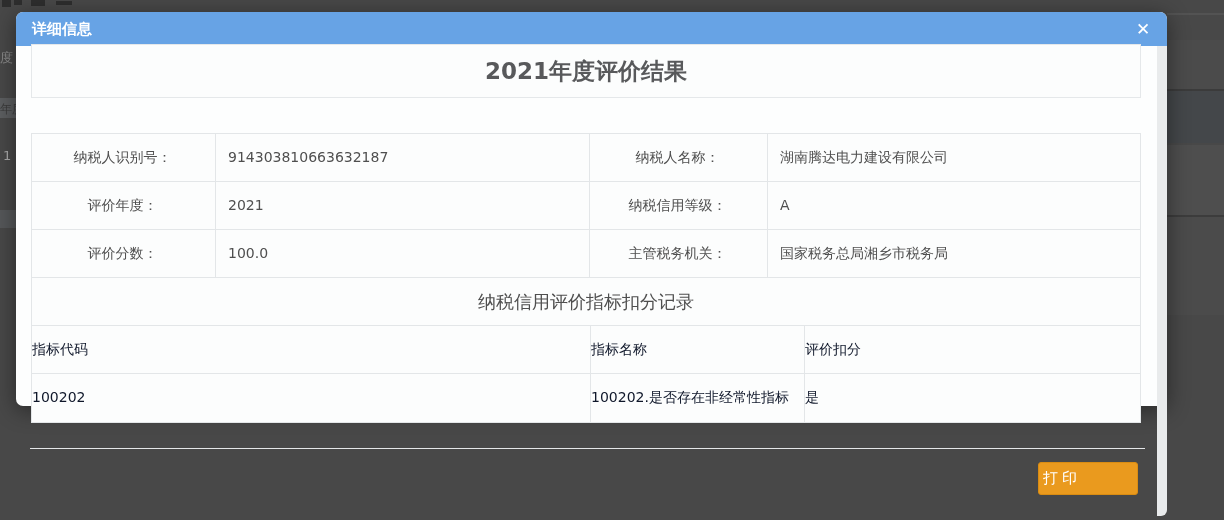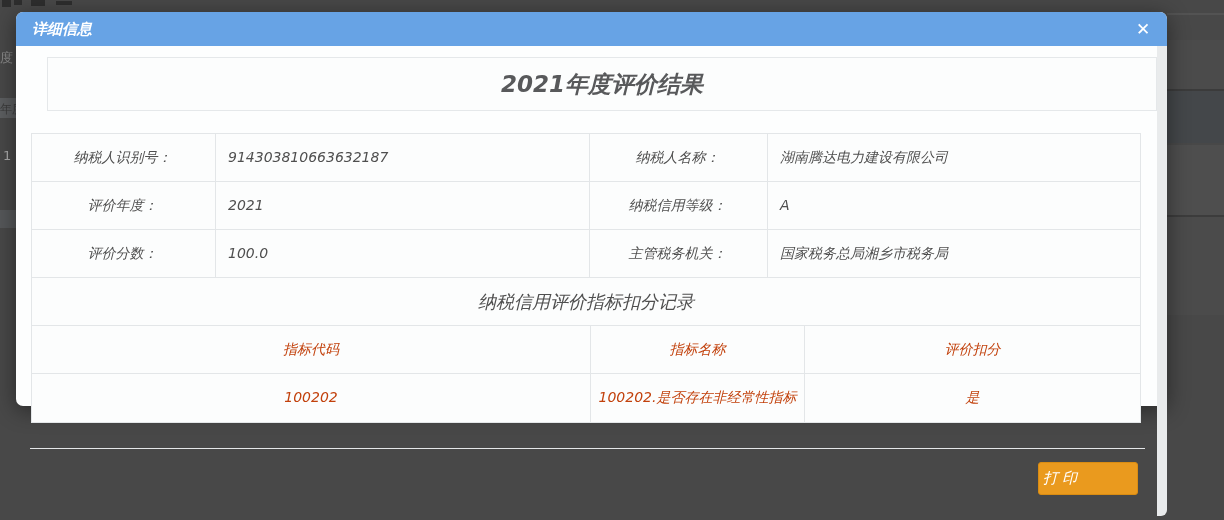--- a/index.html
+++ b/index.html
@@ -10,51 +10,51 @@
   
   .bg-frag-rect { position:absolute; background:#2e2e2e; }
   .left-strip { position:absolute; left:0; top:0; width:16px; height:520px; overflow:hidden; }
   .left-band { position:absolute; left:0; width:16px; }
   .left-txt { position:absolute; left:0; white-space:nowrap; }
   .right-strip { position:absolute; left:1167px; top:0; width:57px; height:520px; overflow:hidden; }
   .right-band { position:absolute; left:0; width:57px; }
 
   
   .modal { position:absolute; left:16px; top:12px; width:1151px; height:394px;
-           background:#fdfefe; border-radius:7px; box-shadow:0 4px 22px rgba(0,0,0,.45);font-style:italic; }
+           background:#fdfefe; border-radius:7px; box-shadow:0 4px 22px rgba(0,0,0,.45); }
   .modal-header { position:absolute; left:0; top:0; width:100%; height:34px;
                   background:#67a3e5; border-radius:7px 7px 0 0; }
   .modal-title { position:absolute; left:16px; top:0; line-height:34px; color:#fff;
                  font-size:15px; font-weight:bold; }
   .modal-close { position:absolute; right:11px; top:0; width:26px; height:34px; line-height:34px;
                  text-align:center; color:#fff; font-size:17px; cursor:pointer; }
 
   .scroll-track { position:absolute; left:1141px; top:34px; width:10px; height:470px;
                   background:#e9ebec; border-radius:0 0 6px 0; }
 
-  .result-title-box { position:absolute; left:15px; top:45px; width:1110px; height:54px;
+  .result-title-box { position:absolute; left:15px; top:32px; width:1110px; height:54px;
                       border:1px solid #e5e8ea; background:#fcfdfd;
-                      display:flex; align-items:center; justify-content:center;margin-left:16px; }
+                      display:flex; align-items:center; justify-content:center; }
   .result-title { font-size:23px; font-weight:bold; color:#58595b; }
 
   .main-box { position:absolute; left:15px; top:121px; width:1110px; height:290px;
               border:1px solid #e3e6e8; background:#fcfdfd; }
   .info-row { display:grid; grid-template-columns:184px 374px 178px 372px; height:48px;
               border-bottom:1px solid #e3e6e8; }
   .cell { font-size:14px; color:#4f4f4f; line-height:47px; overflow:hidden; white-space:nowrap; }
   .cell-label { text-align:center; padding-right:2px; border-right:1px solid #e3e6e8; }
   .cell-value { text-align:left; padding-left:12px; }
   .cell-value.bordered { border-right:1px solid #e3e6e8; }
 
   .section-row { height:48px; line-height:47px; text-align:center; font-size:18px;
                  color:#4f4f4f; border-bottom:1px solid #e3e6e8; }
 
   .ded-row { display:grid; grid-template-columns:559px 214px 335px; height:48px; }
   .ded-row.with-border { border-bottom:1px solid #e3e6e8; }
-  .ded-cell { text-align:center; font-size:14px; color:#c2410c; line-height:47px;
+  .ded-cell { text-align:left; font-size:14px; color:#0f172a; line-height:47px;
               overflow:hidden; white-space:nowrap; }
   .ded-cell.bordered { border-right:1px solid #e3e6e8; }
 
   .footer-divider { position:absolute; left:14px; top:436px; width:1115px; height:1px;
                     background:#e4e6e8; }
   .print-button { position:absolute; left:1022px; top:450px; width:100px; height:33px;
                   background:#ea9a1e; border:1px solid #da8c12; border-radius:3px;
                   color:#fff; font-size:15px; text-align:left; line-height:31px;
                   letter-spacing:4px; text-indent:4px; cursor:pointer; }
 </style>

